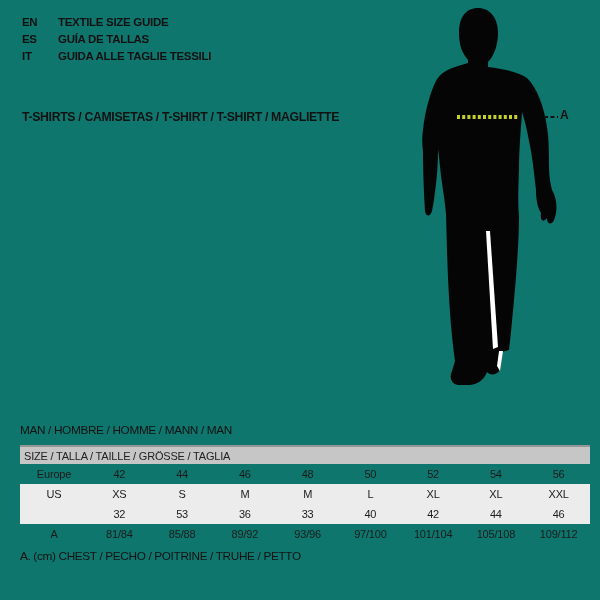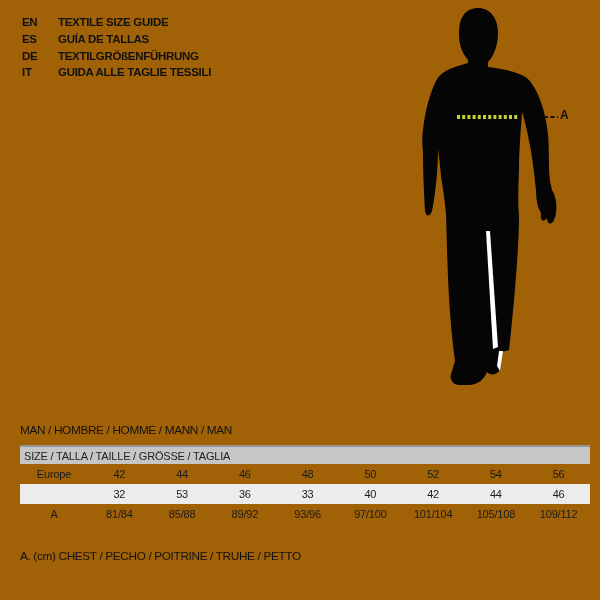--- a/index.html
+++ b/index.html
@@ -1,17 +1,17 @@
 <!DOCTYPE html>
 <html><head>
 <meta charset="utf-8">
 <style>
   html,body{margin:0;padding:0;background:#fff;}
   .canvas{
-    position:relative;width:600px;height:600px;background:#a16207;overflow:hidden;
+    position:relative;width:600px;height:600px;background:#0f766e;overflow:hidden;
     font-family:"Liberation Sans","DejaVu Sans",sans-serif;color:#111;
   }
   
   .lang-block{position:absolute;left:22px;top:14px;}
   .lang-row{display:flex;line-height:16.8px;font-size:11.5px;font-weight:700;letter-spacing:-0.3px;}
   .lang-code{width:36px;flex:0 0 36px;}
   .lang-label{white-space:nowrap;}
   
   .categories{position:absolute;left:22px;top:109px;}
   .category-line{line-height:17.4px;font-size:12.3px;font-weight:700;letter-spacing:-0.35px;white-space:nowrap;}
@@ -40,30 +40,27 @@
   <div class="lang-block">
     <div class="lang-row">
       <span class="lang-code">EN</span>
       <span class="lang-label">TEXTILE SIZE GUIDE</span>
     </div>
     <div class="lang-row">
       <span class="lang-code">ES</span>
       <span class="lang-label">GUÍA DE TALLAS</span>
     </div>
     <div class="lang-row">
-      <span class="lang-code">DE</span>
-      <span class="lang-label">TEXTILGRÖßENFÜHRUNG</span>
-    </div>
-    <div class="lang-row">
       <span class="lang-code">IT</span>
       <span class="lang-label">GUIDA ALLE TAGLIE TESSILI</span>
     </div>
   </div>
 
   <div class="categories">
+    <div class="category-line">T-SHIRTS / CAMISETAS / T-SHIRT / T-SHIRT / MAGLIETTE</div>
   </div>
 
   <div class="figure">
     <svg viewBox="410 0 190 420" aria-hidden="true">
       <path d="M 478,8
                C 490,8 498,18 498,33 C 498,45 494,56 488,62 L 488,67
                C 504,69 519,72 527,78 C 537,88 544,106 547,127
                C 550,145 548,164 550,181 L 552,190
                C 557,198 558,211 554,220 C 552,225 547,225 547,218
                C 543,223 540,221 541,213 C 537,207 536,197 536,190
@@ -111,20 +108,31 @@
         <td>42</td>
         <td>44</td>
         <td>46</td>
         <td>48</td>
         <td>50</td>
         <td>52</td>
         <td>54</td>
         <td>56</td>
       </tr>
       <tr class="data-row shaded">
+        <td class="row-label">US</td>
+        <td>XS</td>
+        <td>S</td>
+        <td>M</td>
+        <td>M</td>
+        <td>L</td>
+        <td>XL</td>
+        <td>XL</td>
+        <td>XXL</td>
+      </tr>
+      <tr class="data-row shaded">
         <td class="row-label"></td>
         <td>32</td>
         <td>53</td>
         <td>36</td>
         <td>33</td>
         <td>40</td>
         <td>42</td>
         <td>44</td>
         <td>46</td>
       </tr>

